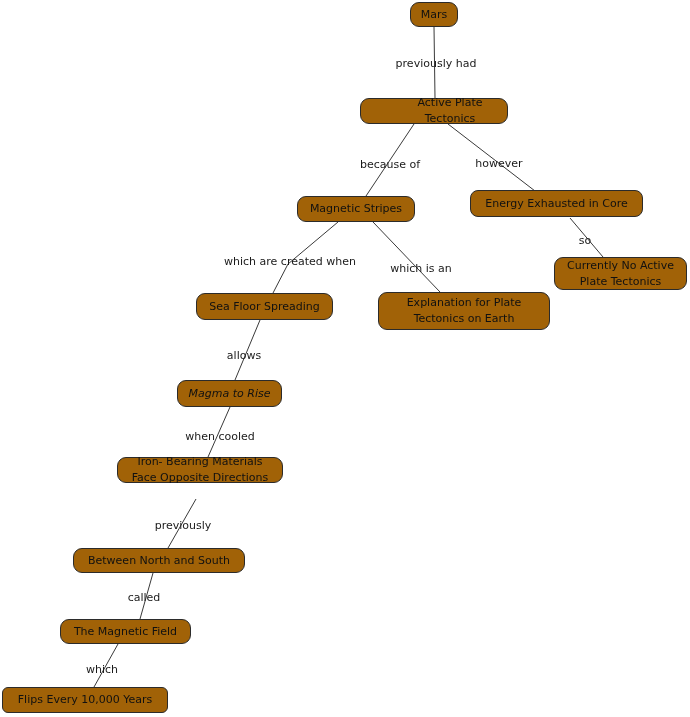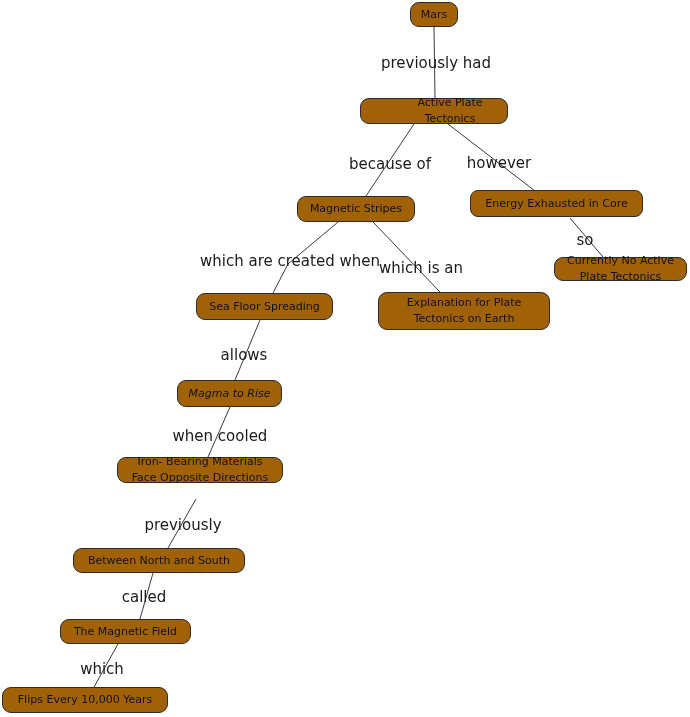--- a/index.html
+++ b/index.html
@@ -38,21 +38,21 @@
   .node span {
     display: block;
     text-align: center;
     white-space: pre-line;
     line-height: 1.45;
     padding: 0 2px;
   }
   .link-label {
     position: absolute;
     transform: translate(-50%, -50%);
-    font-size: 15px;
+    font-size: 11px;
     color: #1a1a1a;
     white-space: nowrap;
     text-align: center;
   }
 </style>
 </head>
 <body>
 
 <div class="canvas">
 
@@ -79,21 +79,21 @@
   </div>
 
   <div class="node" style="left:297px; top:196px; width:118px; height:26px;">
     <span>Magnetic Stripes</span>
   </div>
 
   <div class="node" style="left:470px; top:190px; width:173px; height:27px;border-radius:8px;">
     <span>Energy Exhausted in Core</span>
   </div>
 
-  <div class="node" style="left:554px; top:257px; width:133px; height:24px;">
+  <div class="node" style="left:554px; top:257px; width:133px; height:33px;">
     <span>Currently No Active
 Plate Tectonics</span>
   </div>
 
   <div class="node" style="left:196px; top:293px; width:137px; height:27px;">
     <span>Sea Floor Spreading</span>
   </div>
 
   <div class="node" style="left:378px; top:292px; width:172px; height:38px;">
     <span>Explanation for Plate
@@ -110,21 +110,21 @@
   </div>
 
   <div class="node" style="left:73px; top:548px; width:172px; height:25px;">
     <span>Between North and South</span>
   </div>
 
   <div class="node" style="left:60px; top:619px; width:131px; height:25px;">
     <span>The Magnetic Field</span>
   </div>
 
-  <div class="node" style="left:2px; top:687px; width:166px; height:26px;">
+  <div class="node" style="left:2px; top:687px; width:166px; height:26px;border-radius:6px;">
     <span>Flips Every 10,000 Years</span>
   </div>
 
   <div class="link-label" style="left:436px; top:63px;">previously had</div>
   <div class="link-label" style="left:390px; top:164px;">because of</div>
   <div class="link-label" style="left:499px; top:163px;">however</div>
   <div class="link-label" style="left:585px; top:240px;">so</div>
   <div class="link-label" style="left:290px; top:261px;">which are created when</div>
   <div class="link-label" style="left:421px; top:268px;">which is an</div>
   <div class="link-label" style="left:244px; top:355px;">allows</div>

